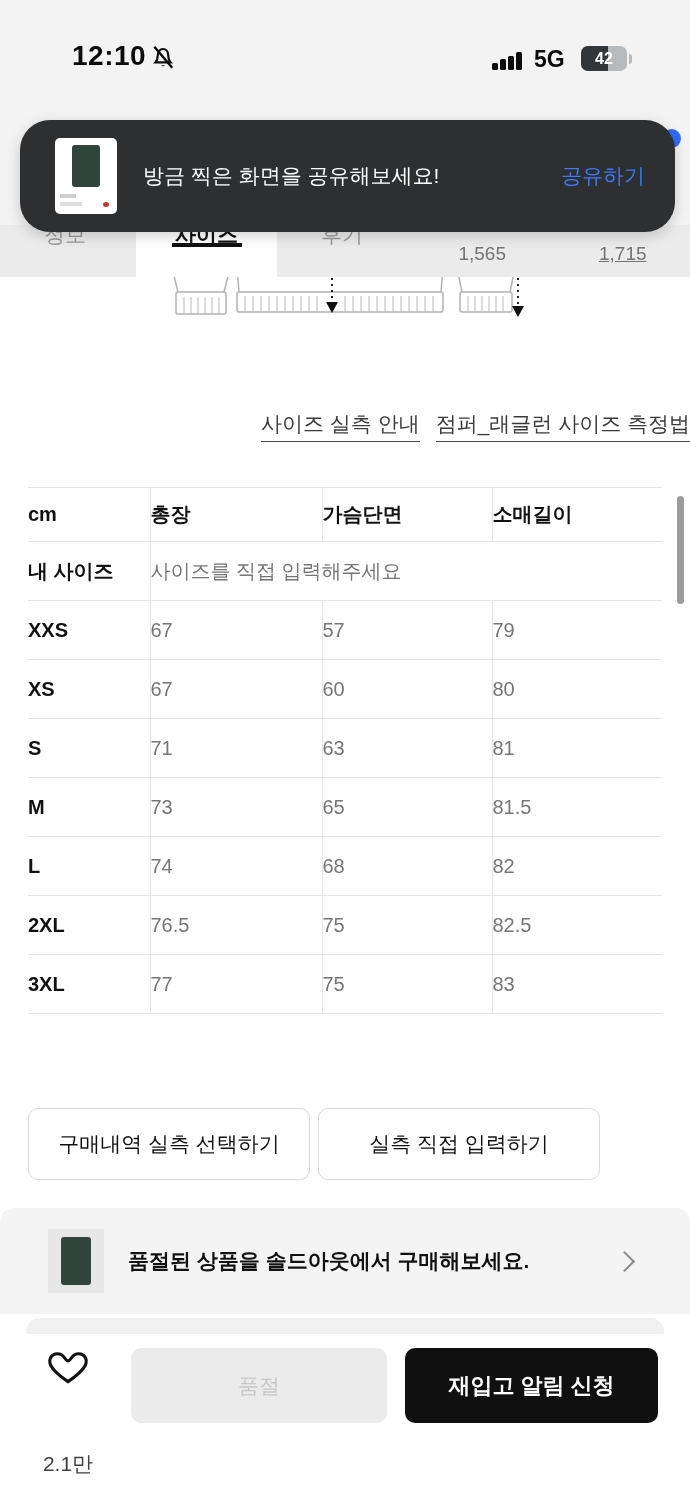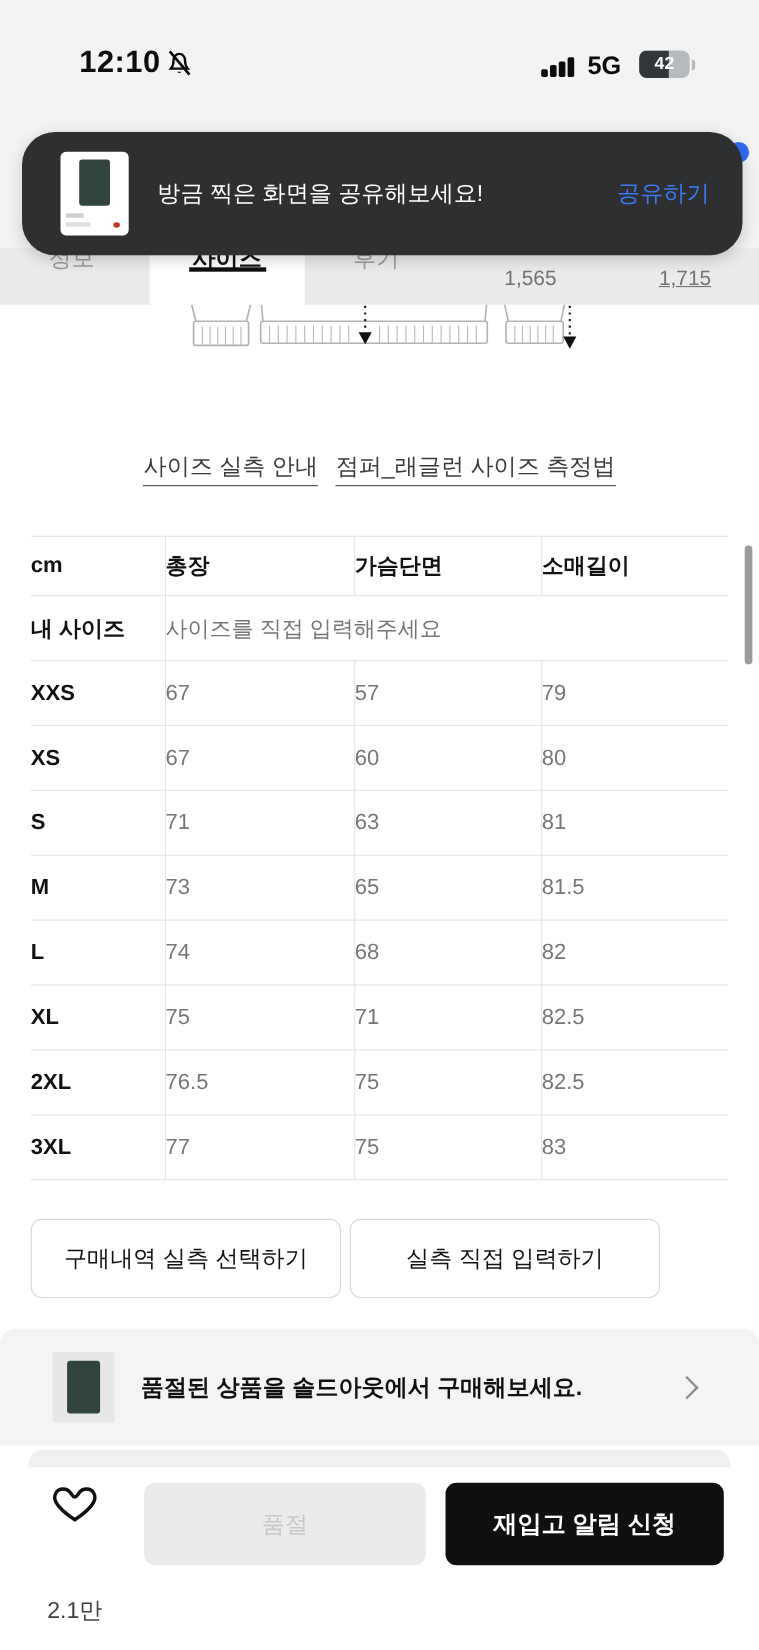--- a/index.html
+++ b/index.html
@@ -39,21 +39,21 @@
   .notif{left:20px;top:120px;width:648px;height:112px;background:#2e2f31;border-radius:30px;z-index:10;
     display:flex;align-items:center;box-shadow:0 4px 14px rgba(0,0,0,.18);padding-left:7px;}
   .notif-thumb{width:62px;height:76px;background:#fff;border-radius:5px;margin-left:28px;position:relative;overflow:hidden;}
   .notif-msg{color:#fff;font-size:21px;margin-left:26px;flex:1;}
   .notif-action{font-size:21px;margin-right:30px;font-weight:500;}
 
   
   .diagram{left:140px;top:266px;z-index:0;}
 
   
-  .links{left:0;top:410px;width:690px;display:flex;justify-content:center;gap:16px;}
+  .links{left:0;top:410px;width:690px;display:flex;justify-content:flex-end;gap:16px;}
   .links a{font-size:21px;color:#3a3a3a;text-decoration:none;border-bottom:1.5px solid #4a4a4a;padding-bottom:3px;}
 
   
   table.size{left:28px;top:487px;width:634px;border-collapse:collapse;table-layout:fixed;position:absolute;}
   table.size td,table.size th{border:1px solid #e4e4e4;text-align:left;vertical-align:middle;
     font-size:20px;padding:0;height:58px;}
   table.size tr.hdr th{height:53px;font-weight:700;color:#111;}
   table.size th{font-weight:700;color:#111;}
   table.size td{color:#767676;font-weight:400;}
   table.size td:last-child,table.size th:last-child{border-right:none;}
@@ -239,26 +239,20 @@
         <td>65</td>
         <td>81.5</td>
       </tr>
       <tr>
         <th>L</th>
         <td>74</td>
         <td>68</td>
         <td>82</td>
       </tr>
       <tr>
-        <th>XL</th>
-        <td>75</td>
-        <td>71</td>
-        <td>82.5</td>
-      </tr>
-      <tr>
         <th>2XL</th>
         <td>76.5</td>
         <td>75</td>
         <td>82.5</td>
       </tr>
       <tr>
         <th>3XL</th>
         <td>77</td>
         <td>75</td>
         <td>83</td>

